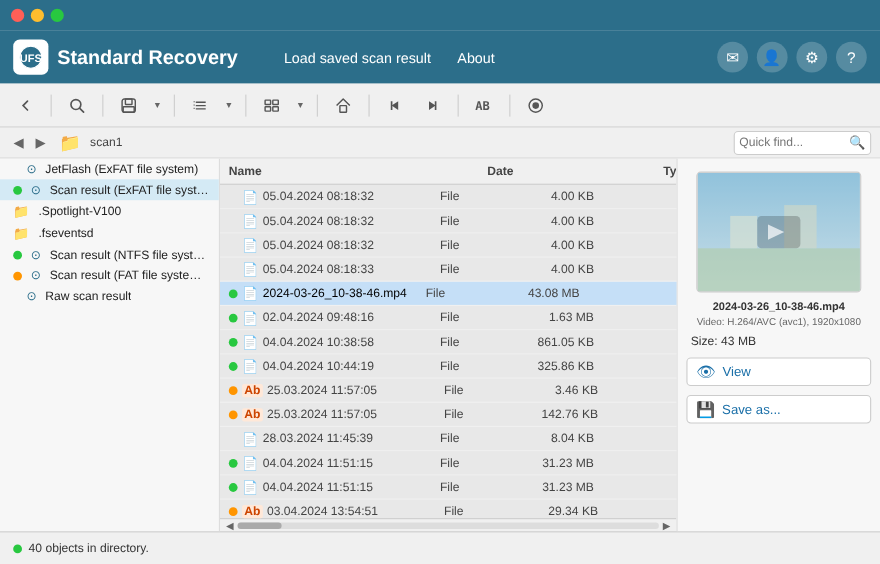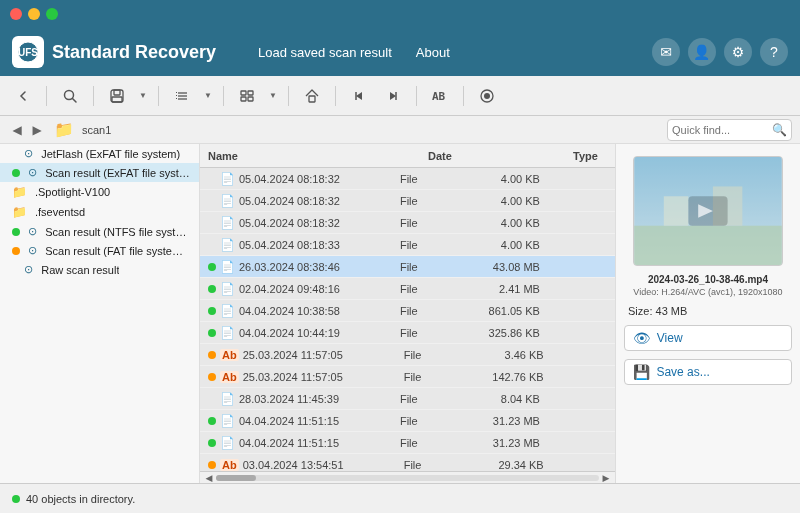--- a/index.html
+++ b/index.html
@@ -94,21 +94,21 @@
     .file-table-header {
       background: #f0f0f0;
       border-bottom: 1px solid #ccc;
       height: 24px;
       display: flex;
       align-items: center;
       padding: 0 8px;
       font-size: 11px;
       font-weight: 600;
       color: #444;
-      gap: 0;
+      gap: 15px;
     }
 
     .file-table-body {
       flex: 1;
       overflow-y: auto;
       overflow-x: hidden;
     }
     .file-row {
       display: flex;
       align-items: center;
@@ -402,32 +402,31 @@
             <span class="file-name">_pexels-anna-nekrashevi...</span>
             <span class="file-date">05.04.2024 08:18:33</span>
             <span class="file-type">File</span>
             <span class="file-size">4.00 KB</span>
             <span class="file-numfiles"></span>
           </div>
           <div class="file-row selected">
             <span style="width:8px;height:8px;border-radius:50%;background:#28c840;display:inline-block;flex-shrink:0;margin-right:4px;"></span>
             <span style="font-size:12px;margin-right:4px;flex-shrink:0;">📄</span>
             <span class="file-name">2024-03-26_10-38-46.mp4</span>
-            <span class="file-date">26.03.2024 08:38:46</span>
             <span class="file-type">File</span>
             <span class="file-size">43.08 MB</span>
             <span class="file-numfiles"></span>
           </div>
           <div class="file-row">
             <span style="width:8px;height:8px;border-radius:50%;background:#28c840;display:inline-block;flex-shrink:0;margin-right:4px;"></span>
             <span style="font-size:12px;margin-right:4px;flex-shrink:0;">📄</span>
             <span class="file-name">2024-04-02_11-48-10.sn...</span>
             <span class="file-date">02.04.2024 09:48:16</span>
             <span class="file-type">File</span>
-            <span class="file-size">2.41 MB</span>
+            <span class="file-size">1.63 MB</span>
             <span class="file-numfiles"></span>
           </div>
           <div class="file-row">
             <span style="width:8px;height:8px;border-radius:50%;background:#28c840;display:inline-block;flex-shrink:0;margin-right:4px;"></span>
             <span style="font-size:12px;margin-right:4px;flex-shrink:0;">📄</span>
             <span class="file-name">2024-04-04_10-05-32.jpeg</span>
             <span class="file-date">04.04.2024 10:38:58</span>
             <span class="file-type">File</span>
             <span class="file-size">861.05 KB</span>
             <span class="file-numfiles"></span>

